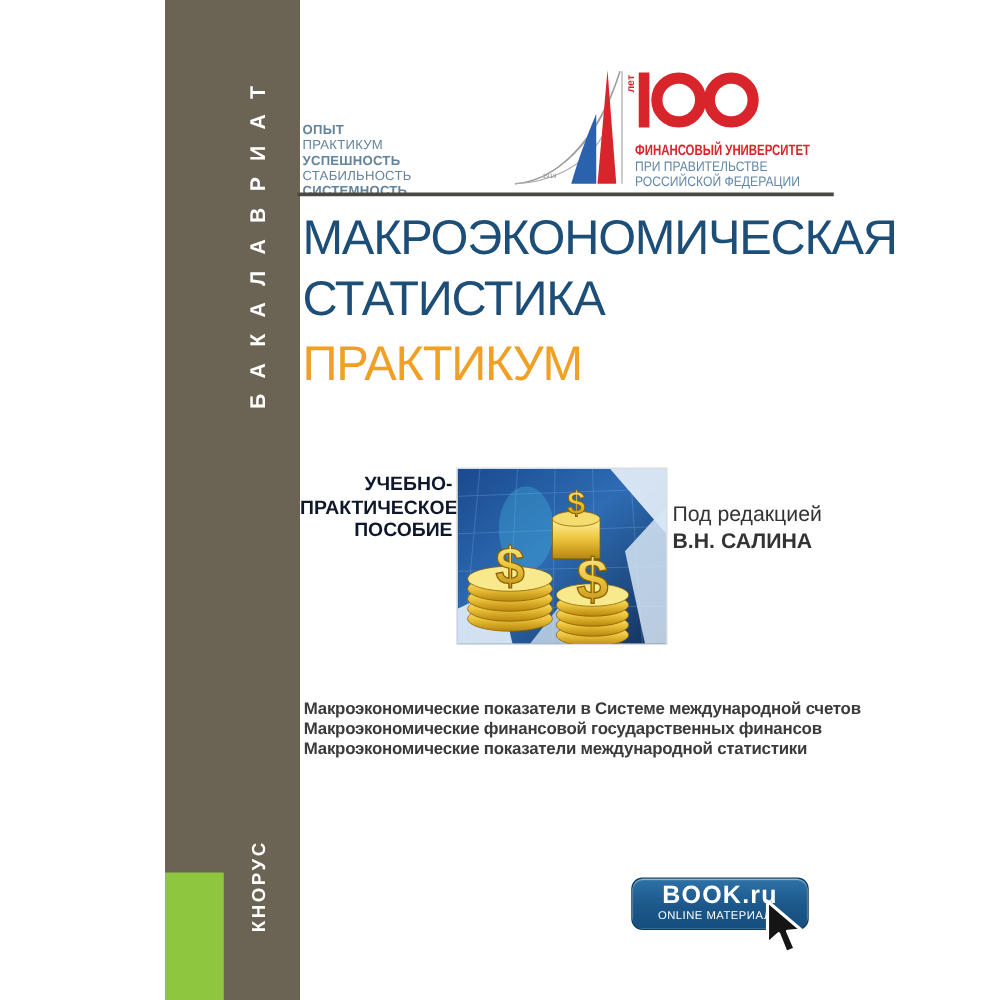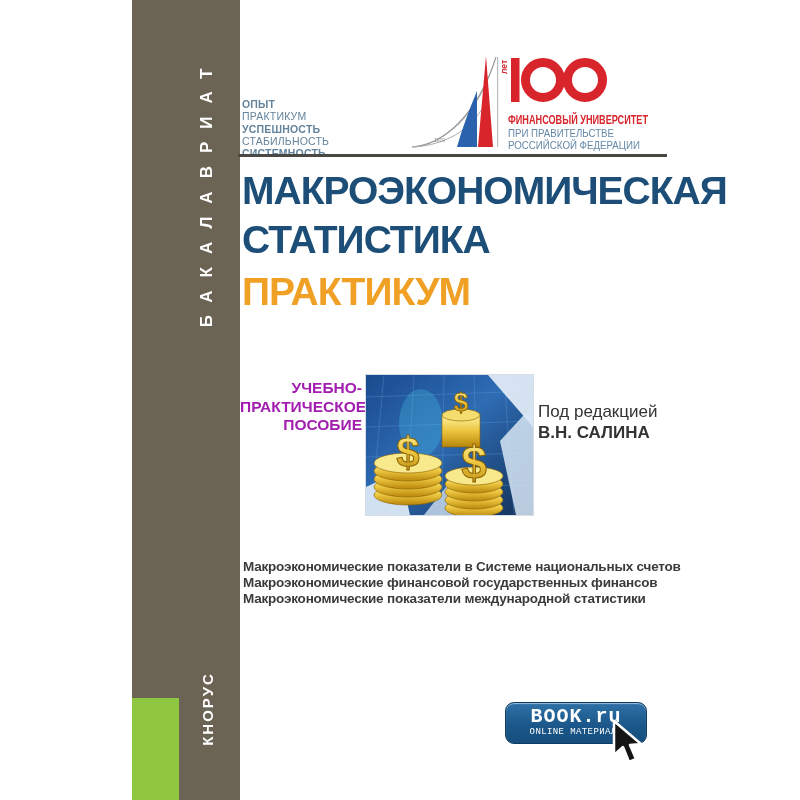--- a/index.html
+++ b/index.html
@@ -19,38 +19,38 @@
   .v-bachelor { left:62px; top:188px; width:290px; height:20px; font-size:17px; letter-spacing:13px; text-indent:13px; }
   .v-publisher { left:167px; top:702px; width:80px; height:16px; font-size:15px; letter-spacing:2px; text-indent:2px; }
 
   
   .values { left:242px; top:98px; font-size:10.5px; line-height:12.3px; color:#64839c; letter-spacing:.2px; }
   .values .b { font-weight:bold; }
   .logo-rule { left:238px; top:154px; width:429px; height:3px; background:#4a4843; }
   .logo-svg { left:408px; top:47px; }
 
   
-  .title-block { left:242px; top:166px; font-weight:bold; font-size:39px; line-height:49px; letter-spacing:-1px; color:#1c4e78; }
+  .title-block { left:242px; top:166px; font-weight:normal; font-size:39px; line-height:49px; letter-spacing:-1px; color:#1c4e78; }
   .title-sub { color:#f0a125; margin-top:3px; }
 
   
-  .type-label { left:240px; top:379px; width:122px; text-align:right; font-size:15.5px; font-weight:bold; line-height:18.5px; color:#a21caf; }
+  .type-label { left:240px; top:379px; width:122px; text-align:right; font-size:15.5px; font-weight:bold; line-height:18.5px; color:#0f172a; }
   .editor { left:538px; top:377px; font-size:17px; line-height:21px; color:#333333;margin-top:24px; }
   .editor .name { font-weight:bold; }
   .illus { left:365px; top:374px; width:167px; height:140px; border:1px solid #d7dde4; }
 
   
   .topics { left:243px; top:559px; font-size:13.5px; font-weight:bold; line-height:16px; color:#3b3b3b; letter-spacing:-0.2px; }
 
   
   .badge {
     left:505px; top:702px; width:142px; height:42px; border-radius:9px;
     background:linear-gradient(180deg,#2e71a7 0%,#1b578a 55%,#164e7d 100%);
     border:1px solid #0c3c62; box-shadow: inset 0 1px 1px rgba(255,255,255,.55);
-    color:#fff; text-align:center; box-sizing:border-box;font-family:Liberation Mono, monospace;
+    color:#fff; text-align:center; box-sizing:border-box;
   }
   .badge-title { font-size:20px; font-weight:bold; letter-spacing:1px; line-height:21px; margin-top:3px; }
   .badge-sub { font-size:9px; letter-spacing:.4px; line-height:10px; }
   .cursor { left:607px; top:719px; }
 </style>
 </head>
 <body>
 
 <div class="page">
 
@@ -156,21 +156,21 @@
       <text x="108" y="104" text-anchor="middle" font-size="46" font-weight="bold" fill="url(#gold)" stroke="#8a5f00" stroke-width="1">$</text>
     </g>
   </svg>
 
   <div class="abs editor">
     <div>Под редакцией</div>
     <div class="name">В.Н. САЛИНА</div>
   </div>
 
   <div class="abs topics">
-    <div>Макроэкономические показатели в Системе национальных счетов</div>
+    <div>Макроэкономические показатели в Системе международной счетов</div>
     <div>Макроэкономические финансовой государственных финансов</div>
     <div>Макроэкономические показатели международной статистики</div>
   </div>
 
   <div class="abs badge">
     <div class="badge-title">BOOK.ru</div>
     <div class="badge-sub">ONLINE МАТЕРИАЛЫ</div>
   </div>
   <svg class="abs cursor" width="44" height="50" viewBox="0 0 44 50">
     <path d="M7,2 L7,36 L16,28 L22,43 L29,40 L23,26 L34,25 Z" fill="#151515" stroke="#ffffff" stroke-width="2.5" stroke-linejoin="round"></path>

